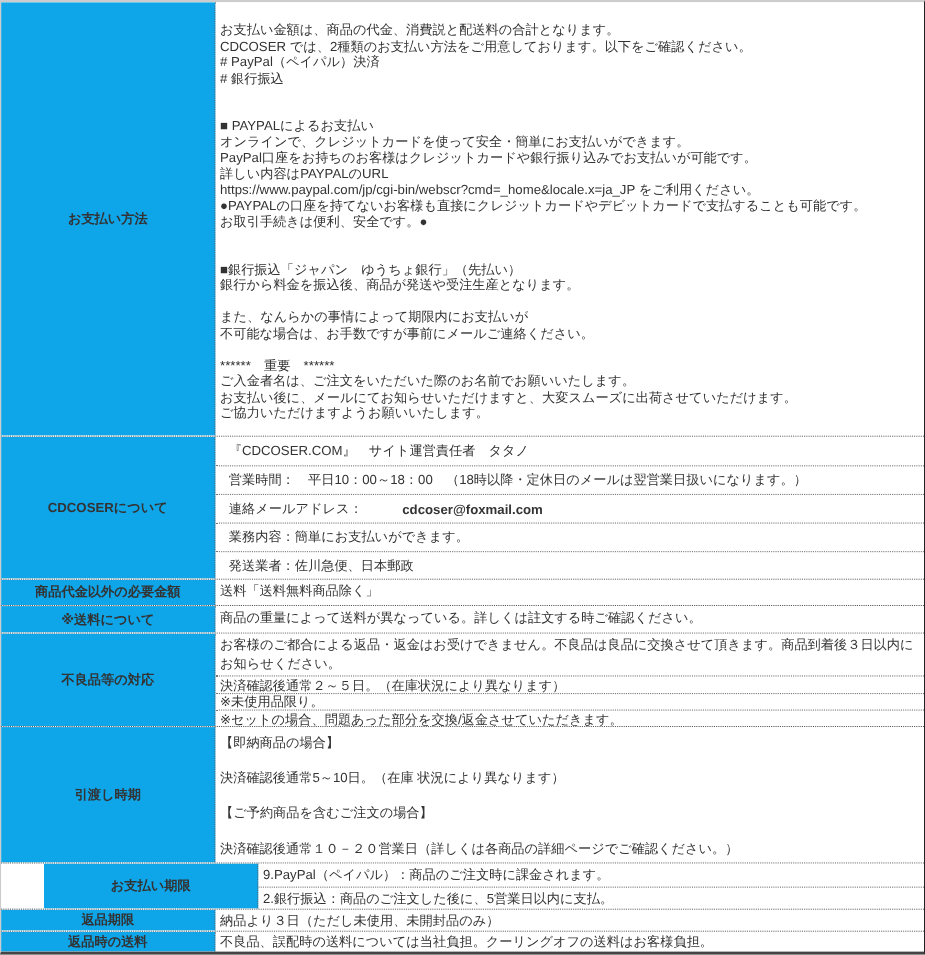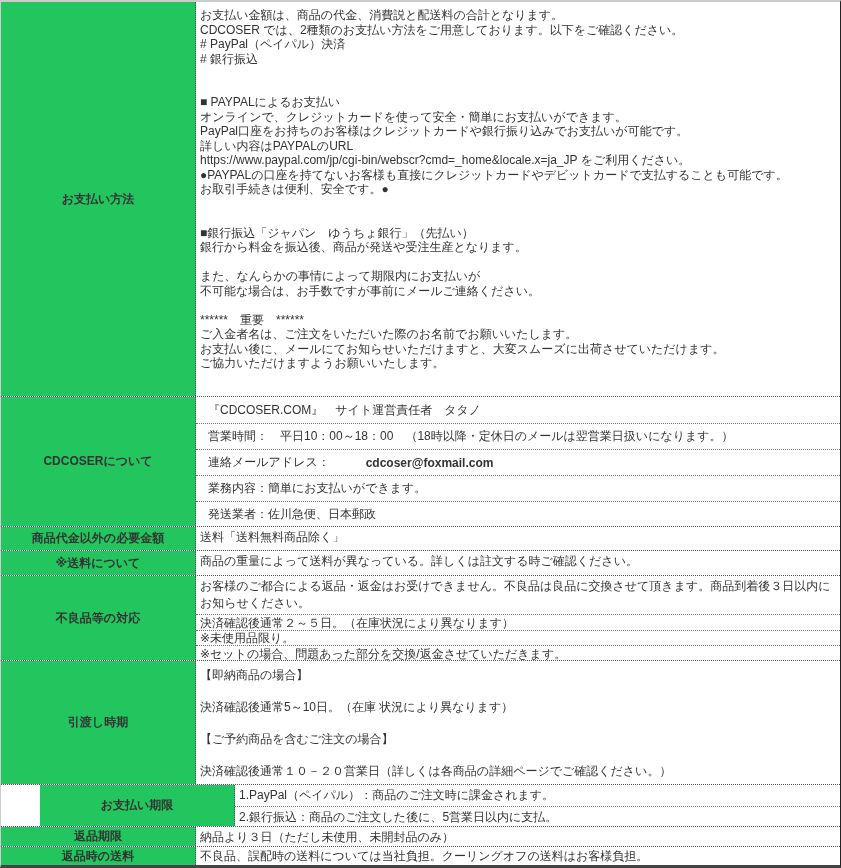--- a/index.html
+++ b/index.html
@@ -14,28 +14,28 @@
     border-top: 2px solid #cccccc;
     border-left: 1px solid #cccccc;
     border-right: 1px solid #222222;
     border-bottom: 3px solid #444444;
     background: #ffffff;
   }
   .row { display: flex; overflow: hidden; }
   .row + .row { border-top: 1px dotted #555555; }
   .hd {
     flex: 0 0 195px; width: 195px;
-    background: #22c55e;
+    background: #0ea5e9;
     border-right: 1px dotted #555555;
     display: flex; align-items: center; justify-content: center;
     font-weight: bold; text-align: center; padding: 0 4px;
   }
   .bd { flex: 1 1 auto; min-width: 0; background: #ffffff; }
   
-  .lines { padding: 6px 4px; overflow: hidden; }
+  .lines { padding: 18px 4px; overflow: hidden; }
   .lines .line { min-height: 14.5px; line-height: 14.5px; white-space: normal; }
   .lines16 { padding: 6px 4px; }
   .lines16 .line { min-height: 16px; line-height: 16px; }
   
   .sub { padding: 0 4px; display: flex; align-items: center; overflow: hidden; }
   .sub + .sub { border-top: 1px dotted #777777; }
   .s26 { height: 26px; padding-left: 12px; }
   .s21 { height: 21px; }
   .s38 { height: 38px; display: block; padding-top: 2px; line-height: 17px; }
   .s16 { height: 16px; line-height: 14px; }
@@ -136,21 +136,21 @@
         <div class="line"></div>
         <div class="line">【ご予約商品を含むご注文の場合】</div>
         <div class="line"></div>
         <div class="line">決済確認後通常１０－２０営業日（詳しくは各商品の詳細ページでご確認ください。）</div>
       </div>
   </div>
 
   <div class="row r7">
     <div class="hd">お支払い期限</div>
     <div class="bd">
-      <div class="sub s21">1.PayPal（ペイパル）：商品のご注文時に課金されます。</div>
+      <div class="sub s21">9.PayPal（ペイパル）：商品のご注文時に課金されます。</div>
       <div class="sub s21">2.銀行振込：商品のご注文した後に、5営業日以内に支払。</div>
     </div>
   </div>
 
   <div class="row r8">
     <div class="hd">返品期限</div>
     <div class="bd">
       <div class="cell">納品より３日（ただし未使用、未開封品のみ）</div>
     </div>
   </div>

